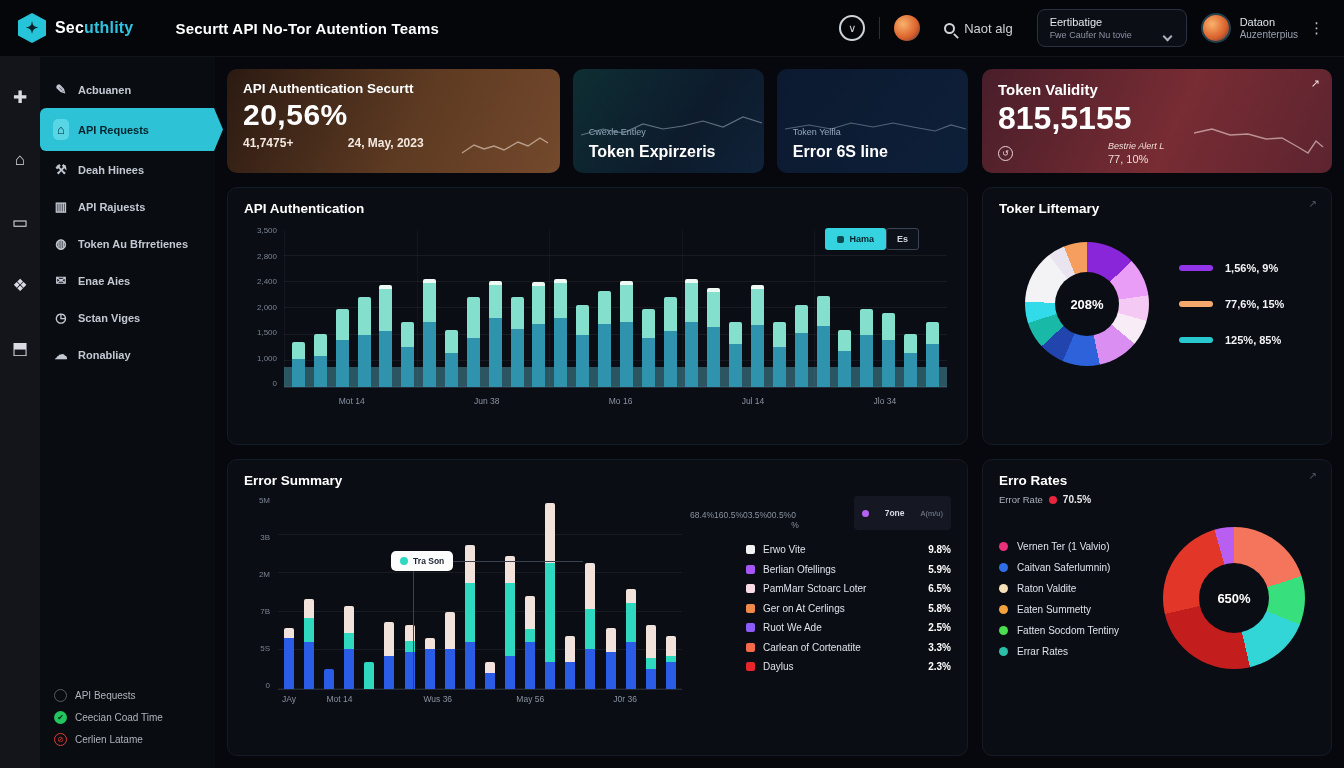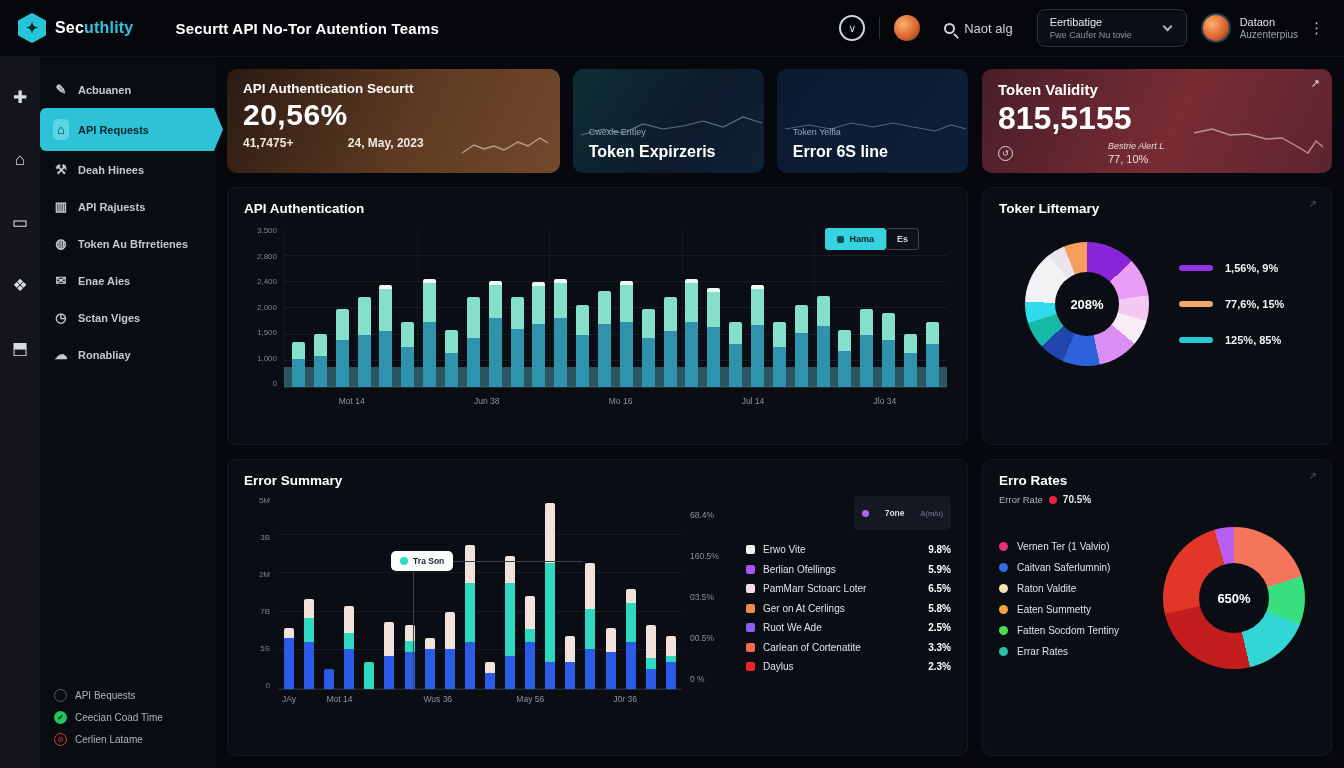--- a/index.html
+++ b/index.html
@@ -23,21 +23,21 @@
   .nav-divider { width:1px; height:22px; background:#2a2f38; }
   .avatar { width:26px; height:26px; border-radius:50%;
     background:radial-gradient(circle at 35% 35%, #f9b26b, #d95f2b 60%, #28364a); }
   .avatar.lg { width:30px; height:30px; border:2px solid #23404d; }
   .search-box { display:flex; align-items:center; gap:9px; color:#cfd4da;
     font-size:13px; padding:6px 10px; }
   .mag { width:11px; height:11px; border:2px solid #cfd4da; border-radius:50%; position:relative; }
   .mag::after { content:""; position:absolute; width:2px; height:6px; background:#cfd4da;
     transform:rotate(-45deg); left:9px; top:8px; }
   .env-select { border:1px solid #2a3140; background:#0b0e15; border-radius:8px;
-    padding:6px 12px; display:flex; align-items:center; gap:32px; min-width:150px; }
+    padding:6px 12px; display:flex; align-items:flex-end; gap:32px; min-width:150px; }
   .env-select .l1 { font-size:11px; color:#e5e7eb; }
   .env-select .l2 { font-size:9px; color:#8b93a2; margin-top:2px; }
   .chev { width:7px; height:7px; border-right:2px solid #aab1bd; border-bottom:2px solid #aab1bd;
     transform:rotate(45deg); margin-top:-3px; }
   .user-chip { display:flex; align-items:center; gap:9px; }
   .user-chip .l1 { font-size:11px; color:#dfe3e9; }
   .user-chip .l2 { font-size:10px; color:#9aa2b0; margin-top:1px; }
   .kebab { font-size:15px; color:#b7bdc8; padding:0 2px; }
 
   
@@ -125,21 +125,21 @@
     background-image:repeating-linear-gradient(to top, rgba(255,255,255,.06) 0 1px, transparent 1px calc(100%/5)); }
   .c2-bars { position:absolute; inset:0; display:flex; align-items:flex-end;
     justify-content:space-between; padding:0 6px; }
   .c2-bar { width:10px; display:flex; flex-direction:column; border-radius:2px 2px 0 0; overflow:hidden; }
   .seg-cream { background:#f1e2dc; }
   .seg-teal { background:#2fd9c0; }
   .seg-blue { background:#2b5ce6; }
   .c2-x { position:absolute; left:0; right:0; bottom:0; height:14px;
     font-size:8.5px; color:#8a93a2; }
   .c2-x span { position:absolute; }
-  .c2-ry { width:48px; display:flex; flex-direction:column; justify-content:space-between;
+  .c2-ry { width:48px; display:flex; flex-direction:row; justify-content:space-between;
     font-size:8.5px; color:#8a93a2; padding:14px 0 24px 0; }
   .c2-right { width:205px; display:flex; flex-direction:column; }
   .c2-badge { align-self:flex-end; background:#151822; border-radius:4px; padding:12px 8px;
     font-size:8.5px; color:#d8dce4; font-weight:bold; display:flex; align-items:center; gap:16px; }
   .c2-badge i { width:7px; height:7px; border-radius:50%; background:#b264f0; }
   .c2-badge .sub { color:#7d8595; font-weight:normal; font-size:7.5px; }
   .c2-rows { margin-top:14px; display:flex; flex-direction:column; gap:8.5px; }
   .lg-row { display:flex; align-items:center; gap:8px; font-size:10px; color:#dde2ea; }
   .lg-row i { width:9px; height:9px; border-radius:2px; flex:none; }
   .lg-row .lbl { flex:1; }

